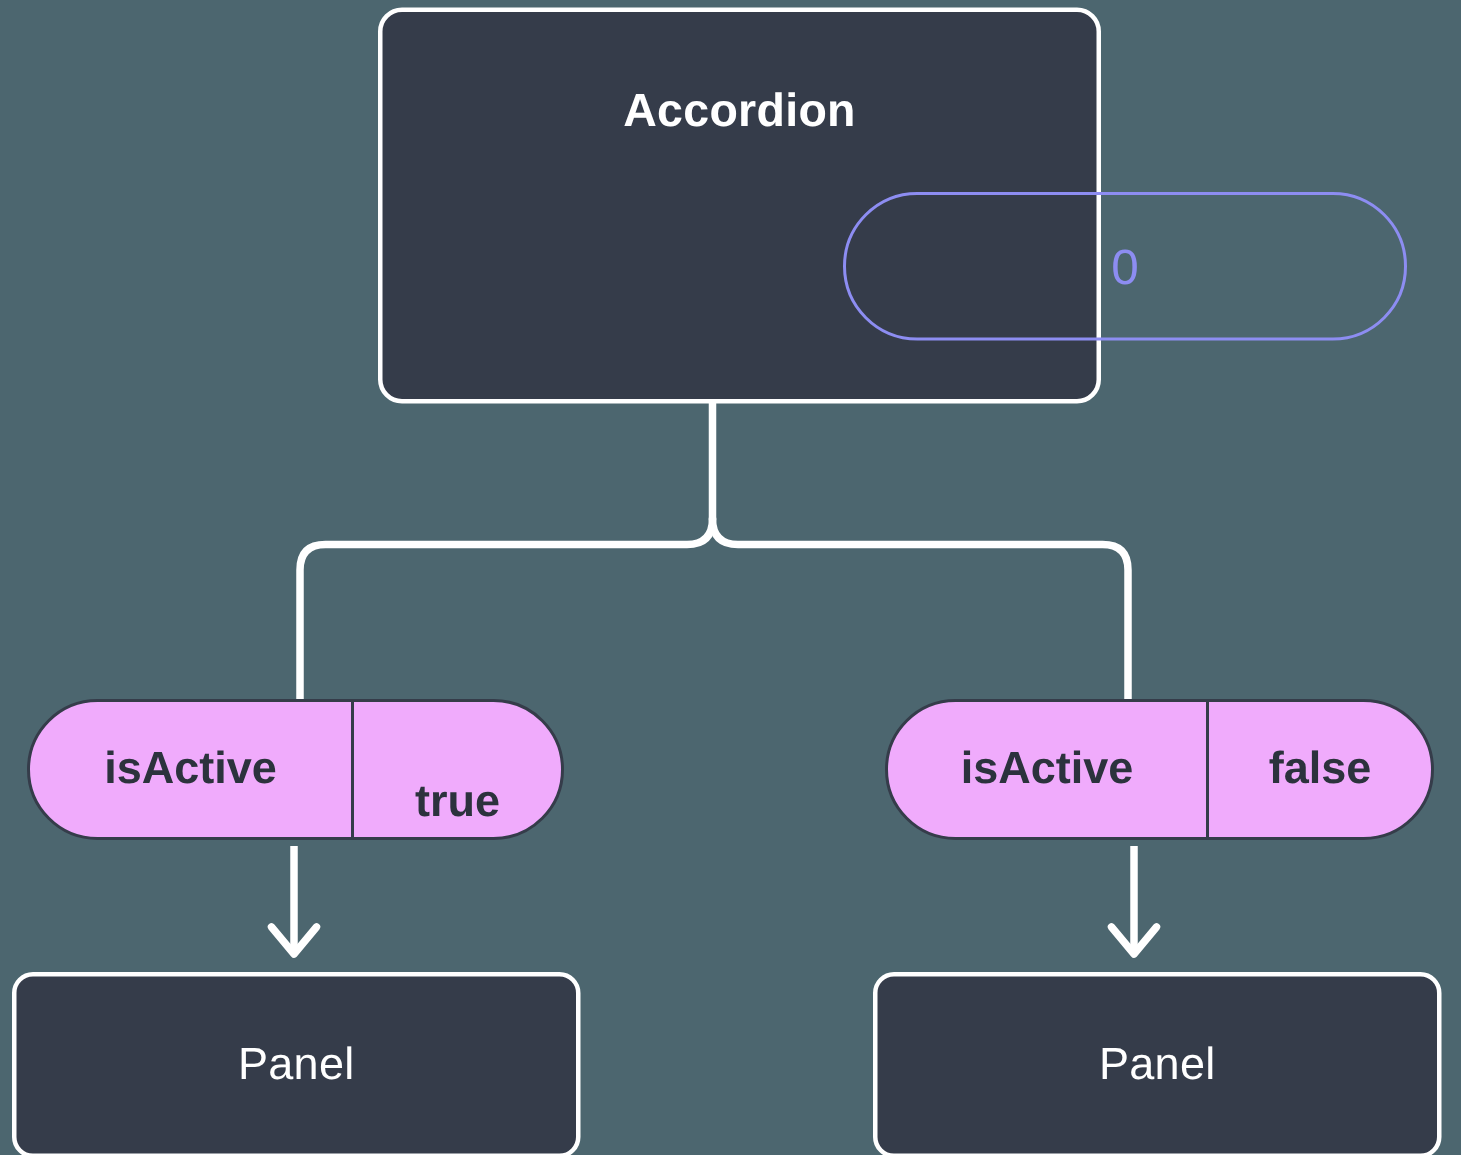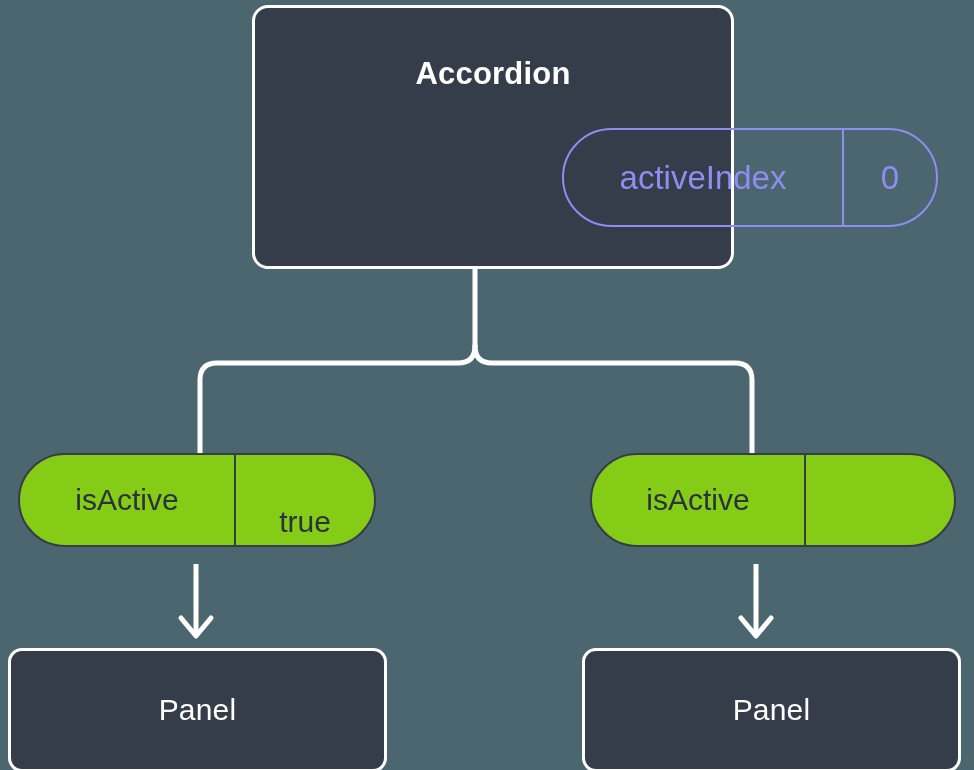--- a/index.html
+++ b/index.html
@@ -101,24 +101,25 @@
     border-right: 2px solid #8d8df2;
   }
   #pill-active-index .pill-val {
     flex: 1 1 auto;
     color: #8d8df2;
     font-size: 33px;
   }
 
   
   .pill-filled {
-    top: 453px;
+    top: 466px;
     height: 94px;
-    background: #84cc16;
+    background: #f0abfc;
     border: 2.5px solid #353c4a;
+    font-weight: bold;
   }
   .pill-filled .pill-key,
   .pill-filled .pill-val {
     color: #2c323d;
     font-size: 30px;
   }
   #pill-is-active-true  { left: 18px;  width: 358px; }
   #pill-is-active-true .pill-key {
     flex: 0 0 214px;
     border-right: 2.5px solid #353c4a;
@@ -149,32 +150,32 @@
     <path d="M 181 618 L 196 636 L 211 618" fill="none" stroke="#ffffff" stroke-width="5" stroke-linecap="round" stroke-linejoin="round"></path>
 
     <path d="M 756 564 L 756 634" fill="none" stroke="#ffffff" stroke-width="5" stroke-linecap="butt"></path>
     <path d="M 741 618 L 756 636 L 771 618" fill="none" stroke="#ffffff" stroke-width="5" stroke-linecap="round" stroke-linejoin="round"></path>
   </svg>
 
   <div class="node-box" id="accordion-box">
     <div class="node-title">Accordion</div>
 
     <div class="pill" id="pill-active-index">
-      <div class="pill-key">activeIndex</div>
       <div class="pill-val">0</div>
     </div>
   </div>
 
   <div class="pill pill-filled" id="pill-is-active-true">
     <div class="pill-key">isActive</div>
     <div class="pill-val">true</div>
   </div>
 
   <div class="pill pill-filled" id="pill-is-active-false">
     <div class="pill-key">isActive</div>
+    <div class="pill-val">false</div>
   </div>
 
   <div class="node-box panel-box" id="panel-box-left">
     <div class="node-title">Panel</div>
   </div>
 
   <div class="node-box panel-box" id="panel-box-right">
     <div class="node-title">Panel</div>
   </div>
 

